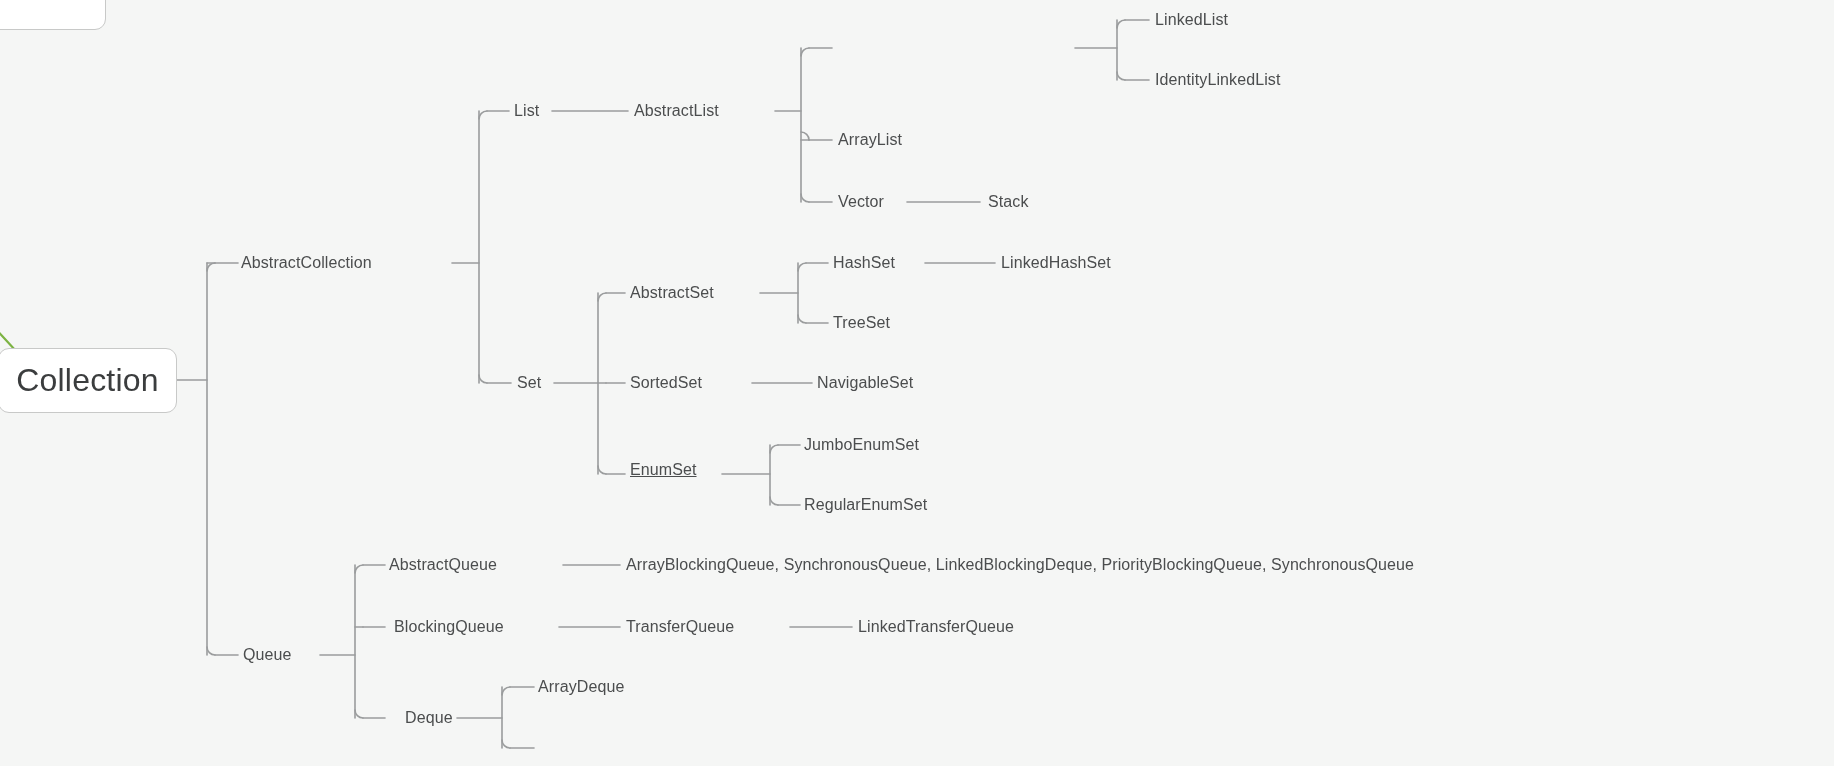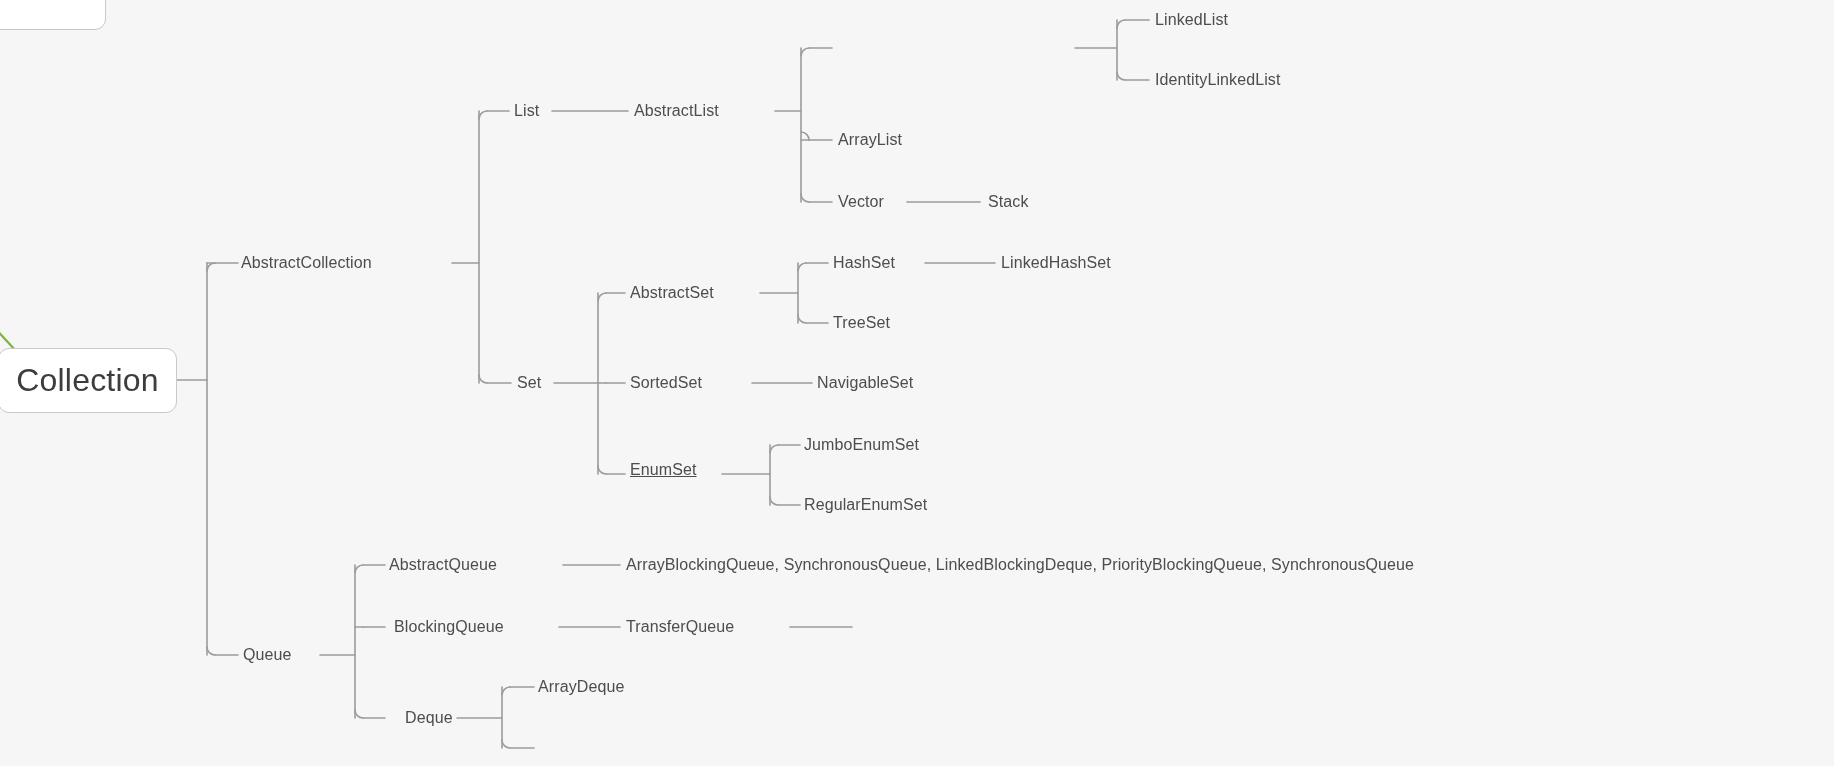--- a/index.html
+++ b/index.html
@@ -199,19 +199,20 @@
   <div class="node dark" style="left:804px; top:505px;">RegularEnumSet</div>
 
   <div class="node dark" style="left:389px; top:565px;">AbstractQueue</div>
 
   <div class="node dark" style="left:626px; top:565px;">ArrayBlockingQueue,  SynchronousQueue,  LinkedBlockingDeque,  PriorityBlockingQueue,  SynchronousQueue</div>
 
   <div class="node dark" style="left:394px; top:627px;">BlockingQueue</div>
 
   <div class="node dark" style="left:626px; top:627px;">TransferQueue</div>
 
+  <div class="node dark" style="left:858px; top:627px;">LinkedTransferQueue</div>
 
   <div class="node dark" style="left:389px; top:718px;margin-left:16px;">Deque</div>
 
   <div class="node dark" style="left:538px; top:687px;">ArrayDeque</div>
 
 
 </div>
 
 </body></html>

